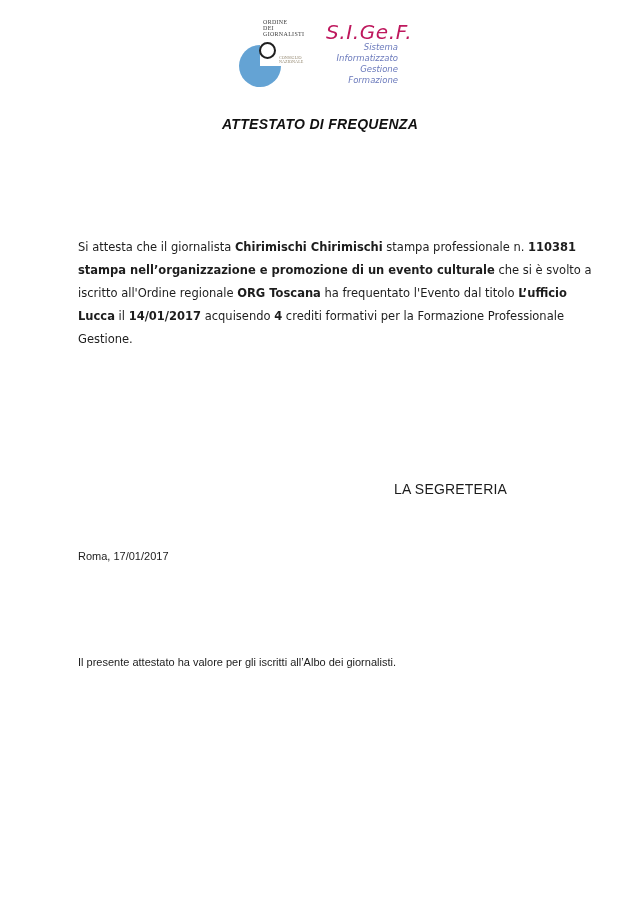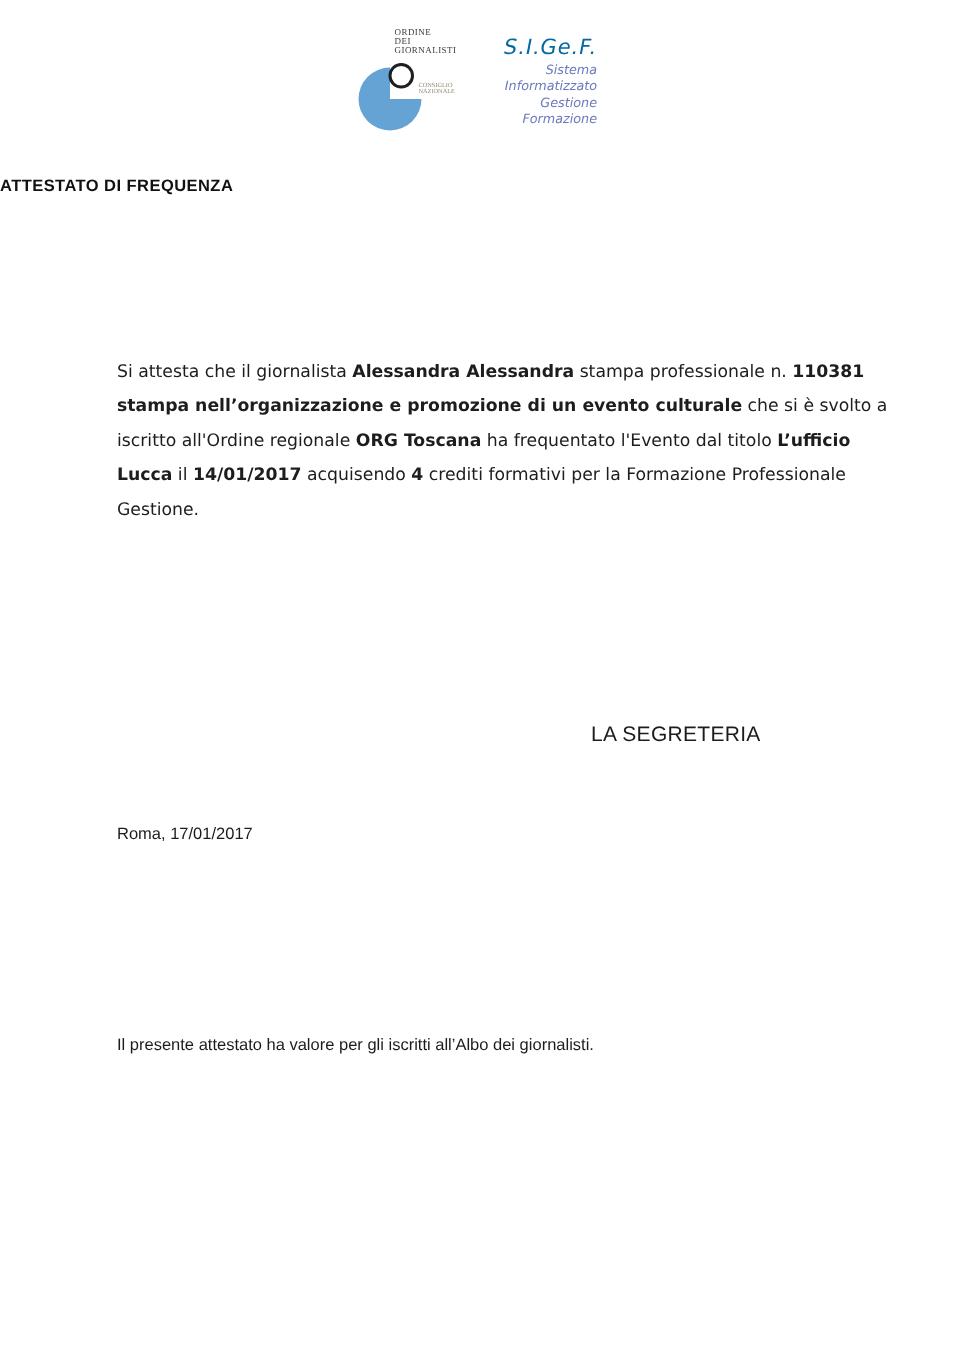--- a/index.html
+++ b/index.html
@@ -30,38 +30,38 @@
     position:absolute; left:40px; top:36px;
     font-family:"Liberation Serif", serif; font-size:6px; line-height:6px;
     color:#93876f; transform:scale(.7); transform-origin:left top; white-space:nowrap;
   }
 
   
   .logo-sigef {
     position:absolute; left:326px; top:24px; width:72px;
     text-align:right; font-style:italic; font-family:"DejaVu Sans", sans-serif;
   }
-  .sigef-name { font-size:14px; letter-spacing:.6px; color:#0369a1; line-height:16px; }
+  .sigef-name { font-size:20px; letter-spacing:.6px; color:#be185d; line-height:16px; }
   .sigef-sub  { font-size:8.5px; line-height:11px; color:#6b7abc; margin-top:2px; }
 
   
   .doc-title {
-    position:absolute; left:0; top:118px; width:100%; 
-    font-size:11px; font-weight:bold; letter-spacing:.3px; line-height:13px; color:#111;
+    position:absolute; left:0; top:118px; width:100%; text-align:center;
+    font-size:14px; font-weight:bold; letter-spacing:.3px; line-height:13px; color:#111;font-style:italic;
   }
   .certificate {
     position:absolute; left:78px; top:236px; width:520px;
     font-family:"DejaVu Sans", sans-serif; font-size:11.5px; color:#1d1d1d;
   }
   .para-line { height:23px; line-height:23px; white-space:nowrap; }
   .para-line .b { font-weight:bold; }
 
   .signature  { position:absolute; left:394px; top:481px; font-size:14px; letter-spacing:.2px; }
   .dateline   { position:absolute; left:78px;  top:550px; font-size:11px; }
-  .footer-note{ position:absolute; left:78px;  top:691px; font-size:11px; }
+  .footer-note{ position:absolute; left:78px;  top:656px; font-size:11px; }
 </style>
 </head>
 <body>
 
 <div class="page">
 
   <div class="logo-odg">
     <div class="odg-name">
       <div>ORDINE</div>
       <div>DEI</div>
@@ -82,21 +82,21 @@
       <div>Sistema</div>
       <div>Informatizzato</div>
       <div>Gestione</div>
       <div>Formazione</div>
     </div>
   </div>
 
   <div class="doc-title">ATTESTATO DI FREQUENZA</div>
 
   <div class="certificate">
-      <div class="para-line"><span>Si attesta che il giornalista </span><span class="b">Alessandra Alessandra</span><span> stampa professionale n. </span><span class="b">110381</span></div>
+      <div class="para-line"><span>Si attesta che il giornalista </span><span class="b">Chirimischi Chirimischi</span><span> stampa professionale n. </span><span class="b">110381</span></div>
       <div class="para-line"><span class="b">stampa nell’organizzazione e promozione di un evento culturale</span><span> che si è svolto a</span></div>
       <div class="para-line"><span>iscritto all'Ordine regionale </span><span class="b">ORG Toscana</span><span> ha frequentato l'Evento dal titolo </span><span class="b">L’ufficio</span></div>
       <div class="para-line"><span class="b">Lucca</span><span> il </span><span class="b">14/01/2017</span><span> acquisendo </span><span class="b">4</span><span> crediti formativi per la Formazione Professionale</span></div>
       <div class="para-line"><span>Gestione.</span></div>
     </div>
 
   <div class="signature">LA SEGRETERIA</div>
 
   <div class="dateline">Roma, 17/01/2017</div>
 

